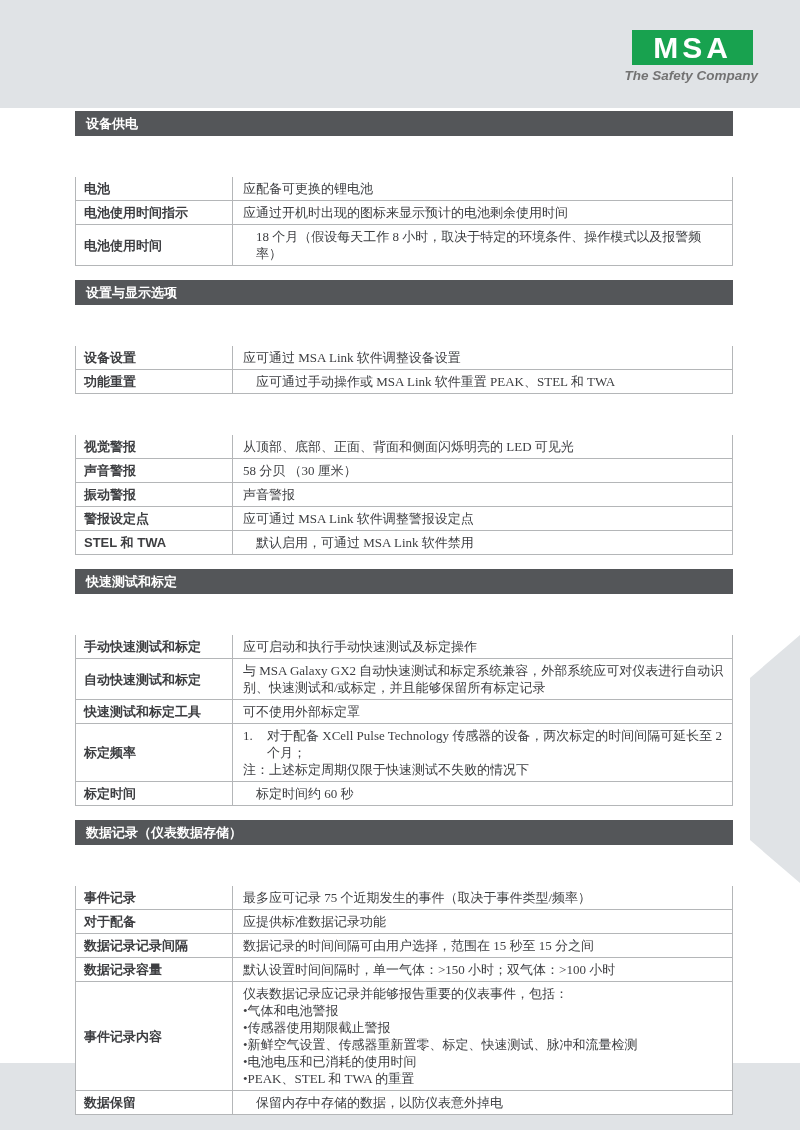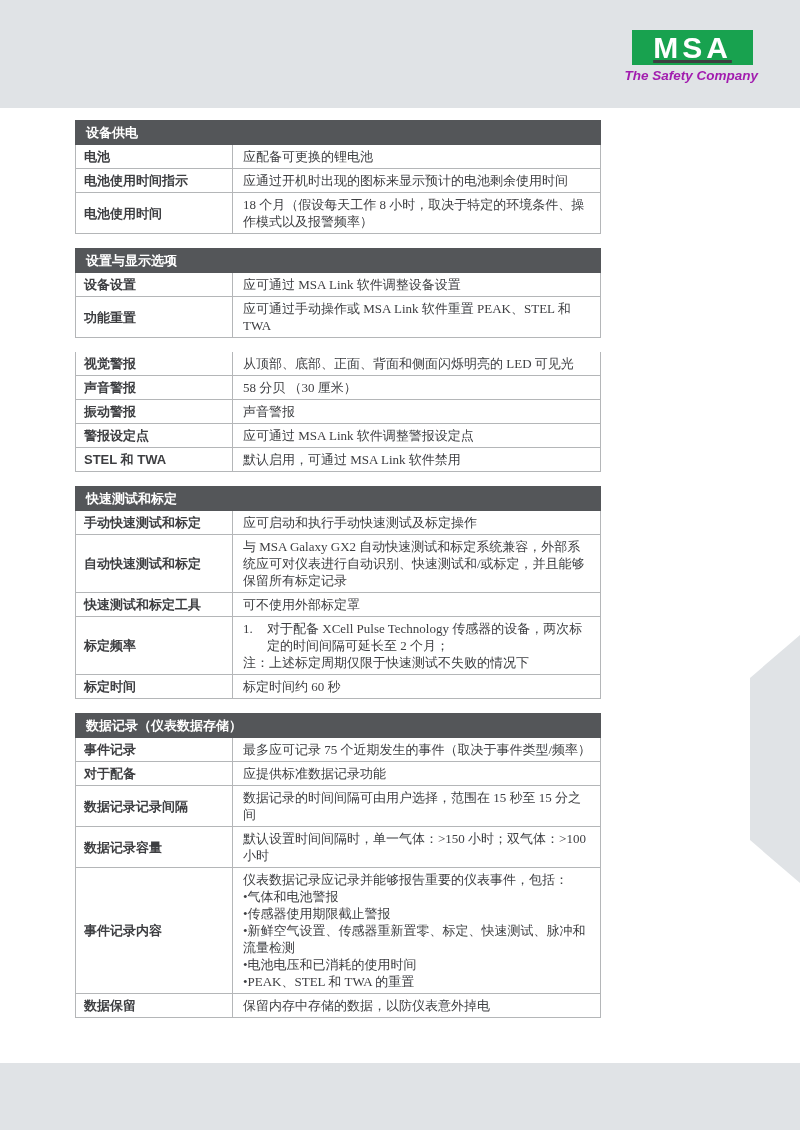--- a/index.html
+++ b/index.html
@@ -20,48 +20,49 @@
     background:var(--band,#e0e3e6);
   }
   .side-ribbon {
     position:absolute; right:0; top:635px; width:50px; height:248px;
     background:var(--band,#e0e3e6);
     clip-path:polygon(100% 0, 0 17.3%, 0 82.7%, 100% 100%);
   }
   .logo-box {
     position:absolute; top:30px; left:632px; width:121px; height:35px;
     background:var(--green,#18a24f);
-    display:flex; align-items:center; justify-content:center;text-decoration:underline;
+    display:flex; align-items:center; justify-content:center;
   }
   .logo-text {
     color:#ffffff; font-weight:800; font-size:30px; line-height:35px;
     letter-spacing:4px; font-family:"Liberation Sans", sans-serif;
   }
   .logo-tagline {
     position:absolute; top:68px; left:598px; width:160px;
     text-align:right; font-size:13.5px; font-weight:bold; font-style:italic;
-    color:#a21caf;
+    color:#737373;
   }
   .tables-wrap {
-    position:absolute; left:75px; top:120px; width:526px;
+    position:absolute; left:75px; top:111px; width:658px;
   }
   .spec-table { margin-bottom:14px; }
   .tbl-header {
     background:var(--header,#545659);
     color:#ffffff; font-weight:bold; font-size:13px;
     padding:3px 10px; line-height:17px;
     border:1px solid var(--header,#545659);
   }
   .tbl-body {
     border:1px solid var(--border,#b4b6b8);
     border-top:none;
     background:#fff;
+    margin-top:41px;
   }
   .tbl-row { display:flex; border-bottom:1px solid var(--border,#b4b6b8); }
-  .tbl-row:last-child { border-bottom:none; }
+  .tbl-row:last-child { border-bottom:none;gap:13px; }
   .cell { font-size:13px; line-height:17px; padding:3px 8px; }
   .cell.label {
     width:157px; flex:0 0 157px; font-weight:bold;
     border-right:1px solid var(--border,#b4b6b8);
     display:flex; align-items:center;
   }
   .cell.value { flex:1; padding-left:10px; display:flex; flex-direction:column; justify-content:flex-start;font-family:Liberation Serif, serif; }
   .vline { }
   .vline.hang { padding-left:24px; text-indent:-24px; }
   .vline .marker { display:inline-block; width:24px; text-indent:0; }

